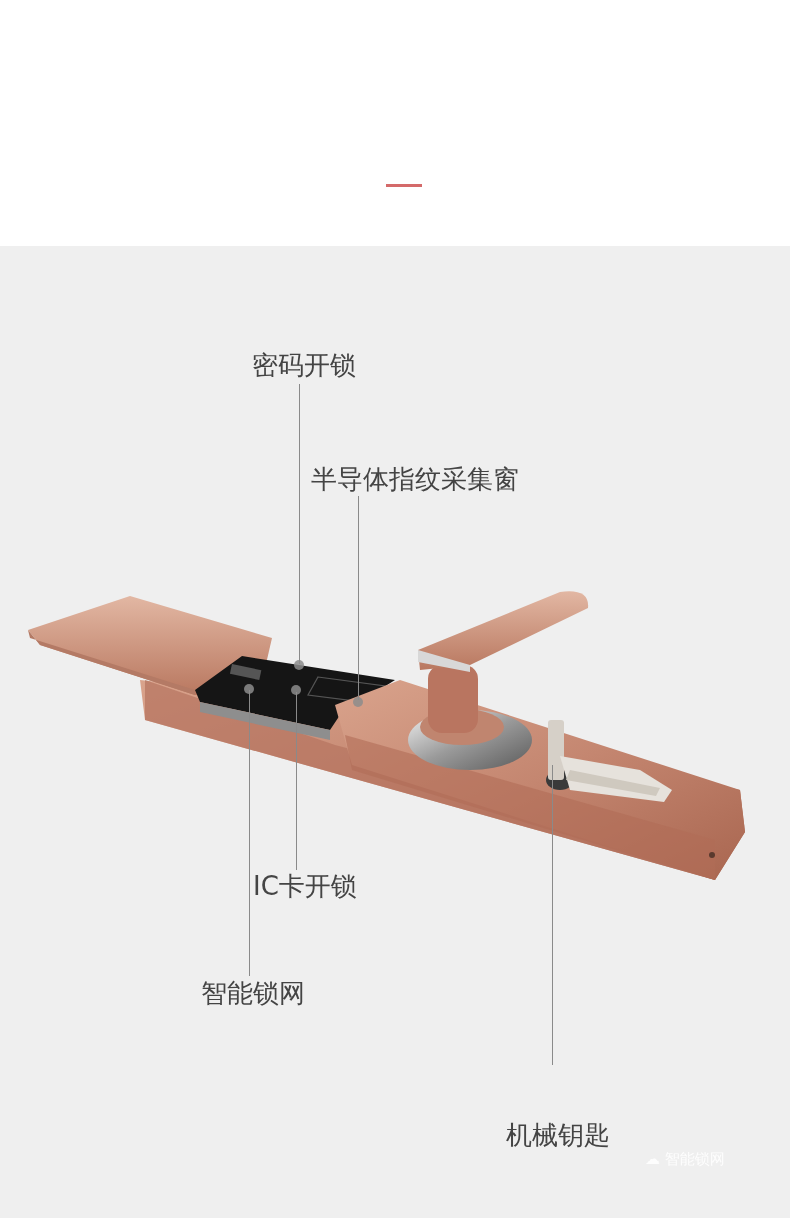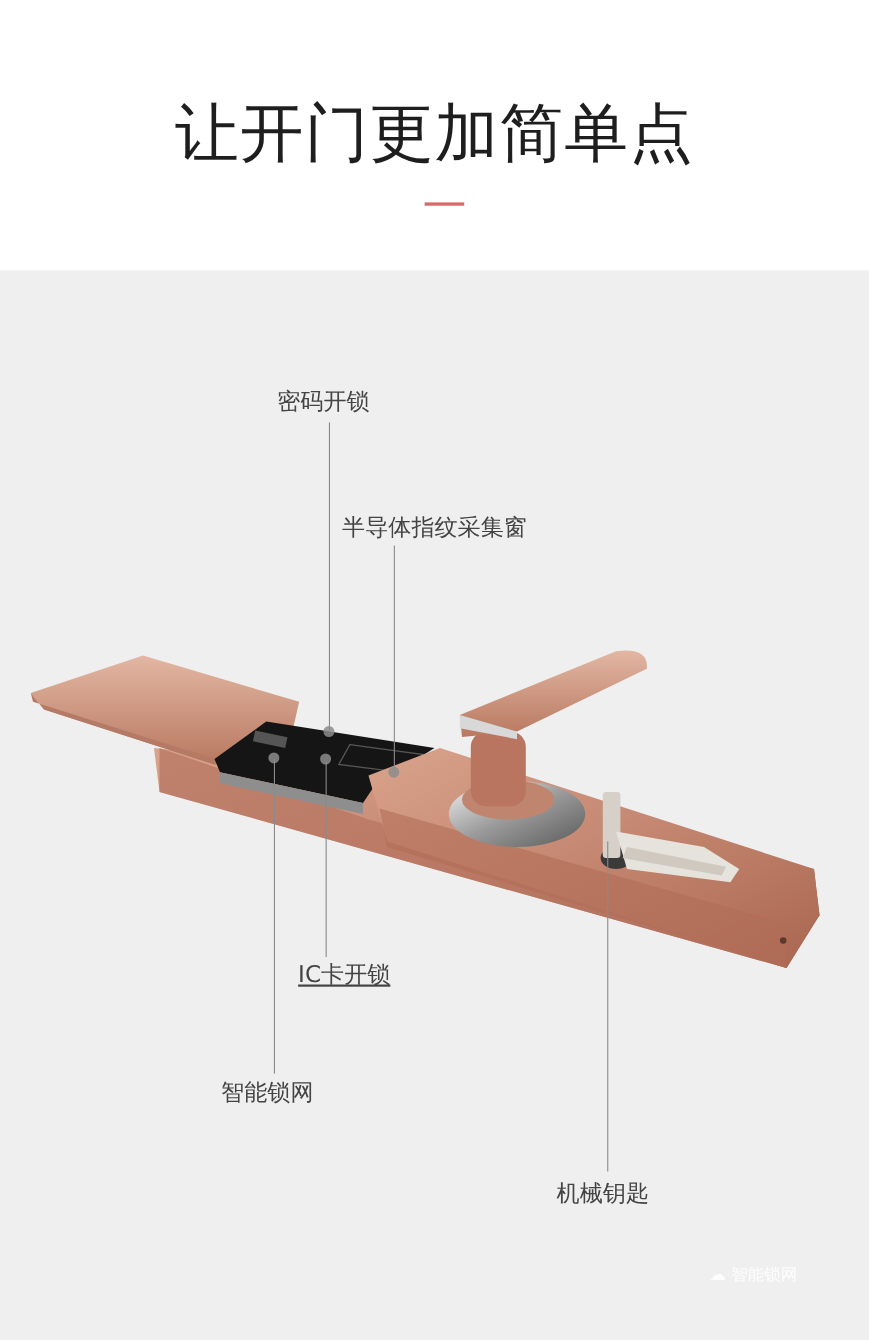--- a/index.html
+++ b/index.html
@@ -1,31 +1,30 @@
 <!DOCTYPE html>
 <html><head>
 <meta charset="utf-8">
 <style>
   html,body{margin:0;padding:0;}
   body{width:790px;height:1218px;position:relative;overflow:hidden;background:#efefef;font-family:"DejaVu Sans","Liberation Sans",sans-serif;}
   .header{position:absolute;left:0;top:0;width:790px;height:246px;background:#ffffff;}
   .title{position:absolute;left:0;top:86px;width:790px;text-align:center;font-size:58px;font-weight:300;color:#1e1e1e;letter-spacing:1px;line-height:70px;}
   .accent{position:absolute;left:386px;top:184px;width:36px;height:3px;background:#d46a6a;}
   .main{position:absolute;left:0;top:246px;width:790px;height:972px;background:#efefef;}
-  .label{position:absolute;font-size:21px;color:#444;white-space:nowrap;line-height:26px;}
+  .label{position:absolute;font-size:26px;color:#444;white-space:nowrap;line-height:26px;}
   .vline{position:absolute;width:1px;background:#8a8a8a;}
   .dot{position:absolute;width:10px;height:10px;border-radius:50%;background:#8c8c8c;opacity:.85;}
   svg.lock{position:absolute;left:0;top:246px;}
   .wm{position:absolute;left:645px;top:1150px;color:#fff;font-size:15px;opacity:.9;}
 </style>
 </head>
 <body>
 
 <div class="header">
-  <div class="title">让开门更加简单点</div>
   <div class="accent"></div>
 </div>
 
 <div class="main"></div>
 
 <svg class="lock" width="790" height="972" viewBox="0 246 790 972">
   <defs>
     <linearGradient id="cu" x1="0" y1="0" x2="1" y2="1">
       <stop offset="0" stop-color="#d9a38c"></stop>
       <stop offset="0.5" stop-color="#c48670"></stop>
@@ -74,25 +73,25 @@
 <div class="label" style="left:252px;top:352px;">密码开锁</div>
 <div class="vline" style="left:299px;top:384px;height:280px;"></div>
 <div class="dot" style="left:294px;top:660px;"></div>
 
 <div class="label" style="left:311px;top:466px;text-align:right;">半导体指纹采集窗</div>
 <div class="vline" style="left:358px;top:496px;height:204px;"></div>
 <div class="dot" style="left:353px;top:697px;"></div>
 
 <div class="vline" style="left:296px;top:692px;height:178px;"></div>
 <div class="dot" style="left:291px;top:685px;"></div>
-<div class="label" style="left:271px;top:873px;text-decoration:underline;">IC卡开锁</div>
+<div class="label" style="left:253px;top:873px;">IC卡开锁</div>
 
 <div class="vline" style="left:249px;top:690px;height:286px;"></div>
 <div class="dot" style="left:244px;top:684px;"></div>
 <div class="label" style="left:201px;top:980px;">智能锁网</div>
 
 <div class="vline" style="left:552px;top:765px;height:300px;"></div>
-<div class="label" style="left:506px;top:1072px;">机械钥匙</div>
+<div class="label" style="left:506px;top:1122px;">机械钥匙</div>
 
 <div class="wm">
   <span>☁</span>
   <span>智能锁网</span>
 </div>
 
 </body></html>

